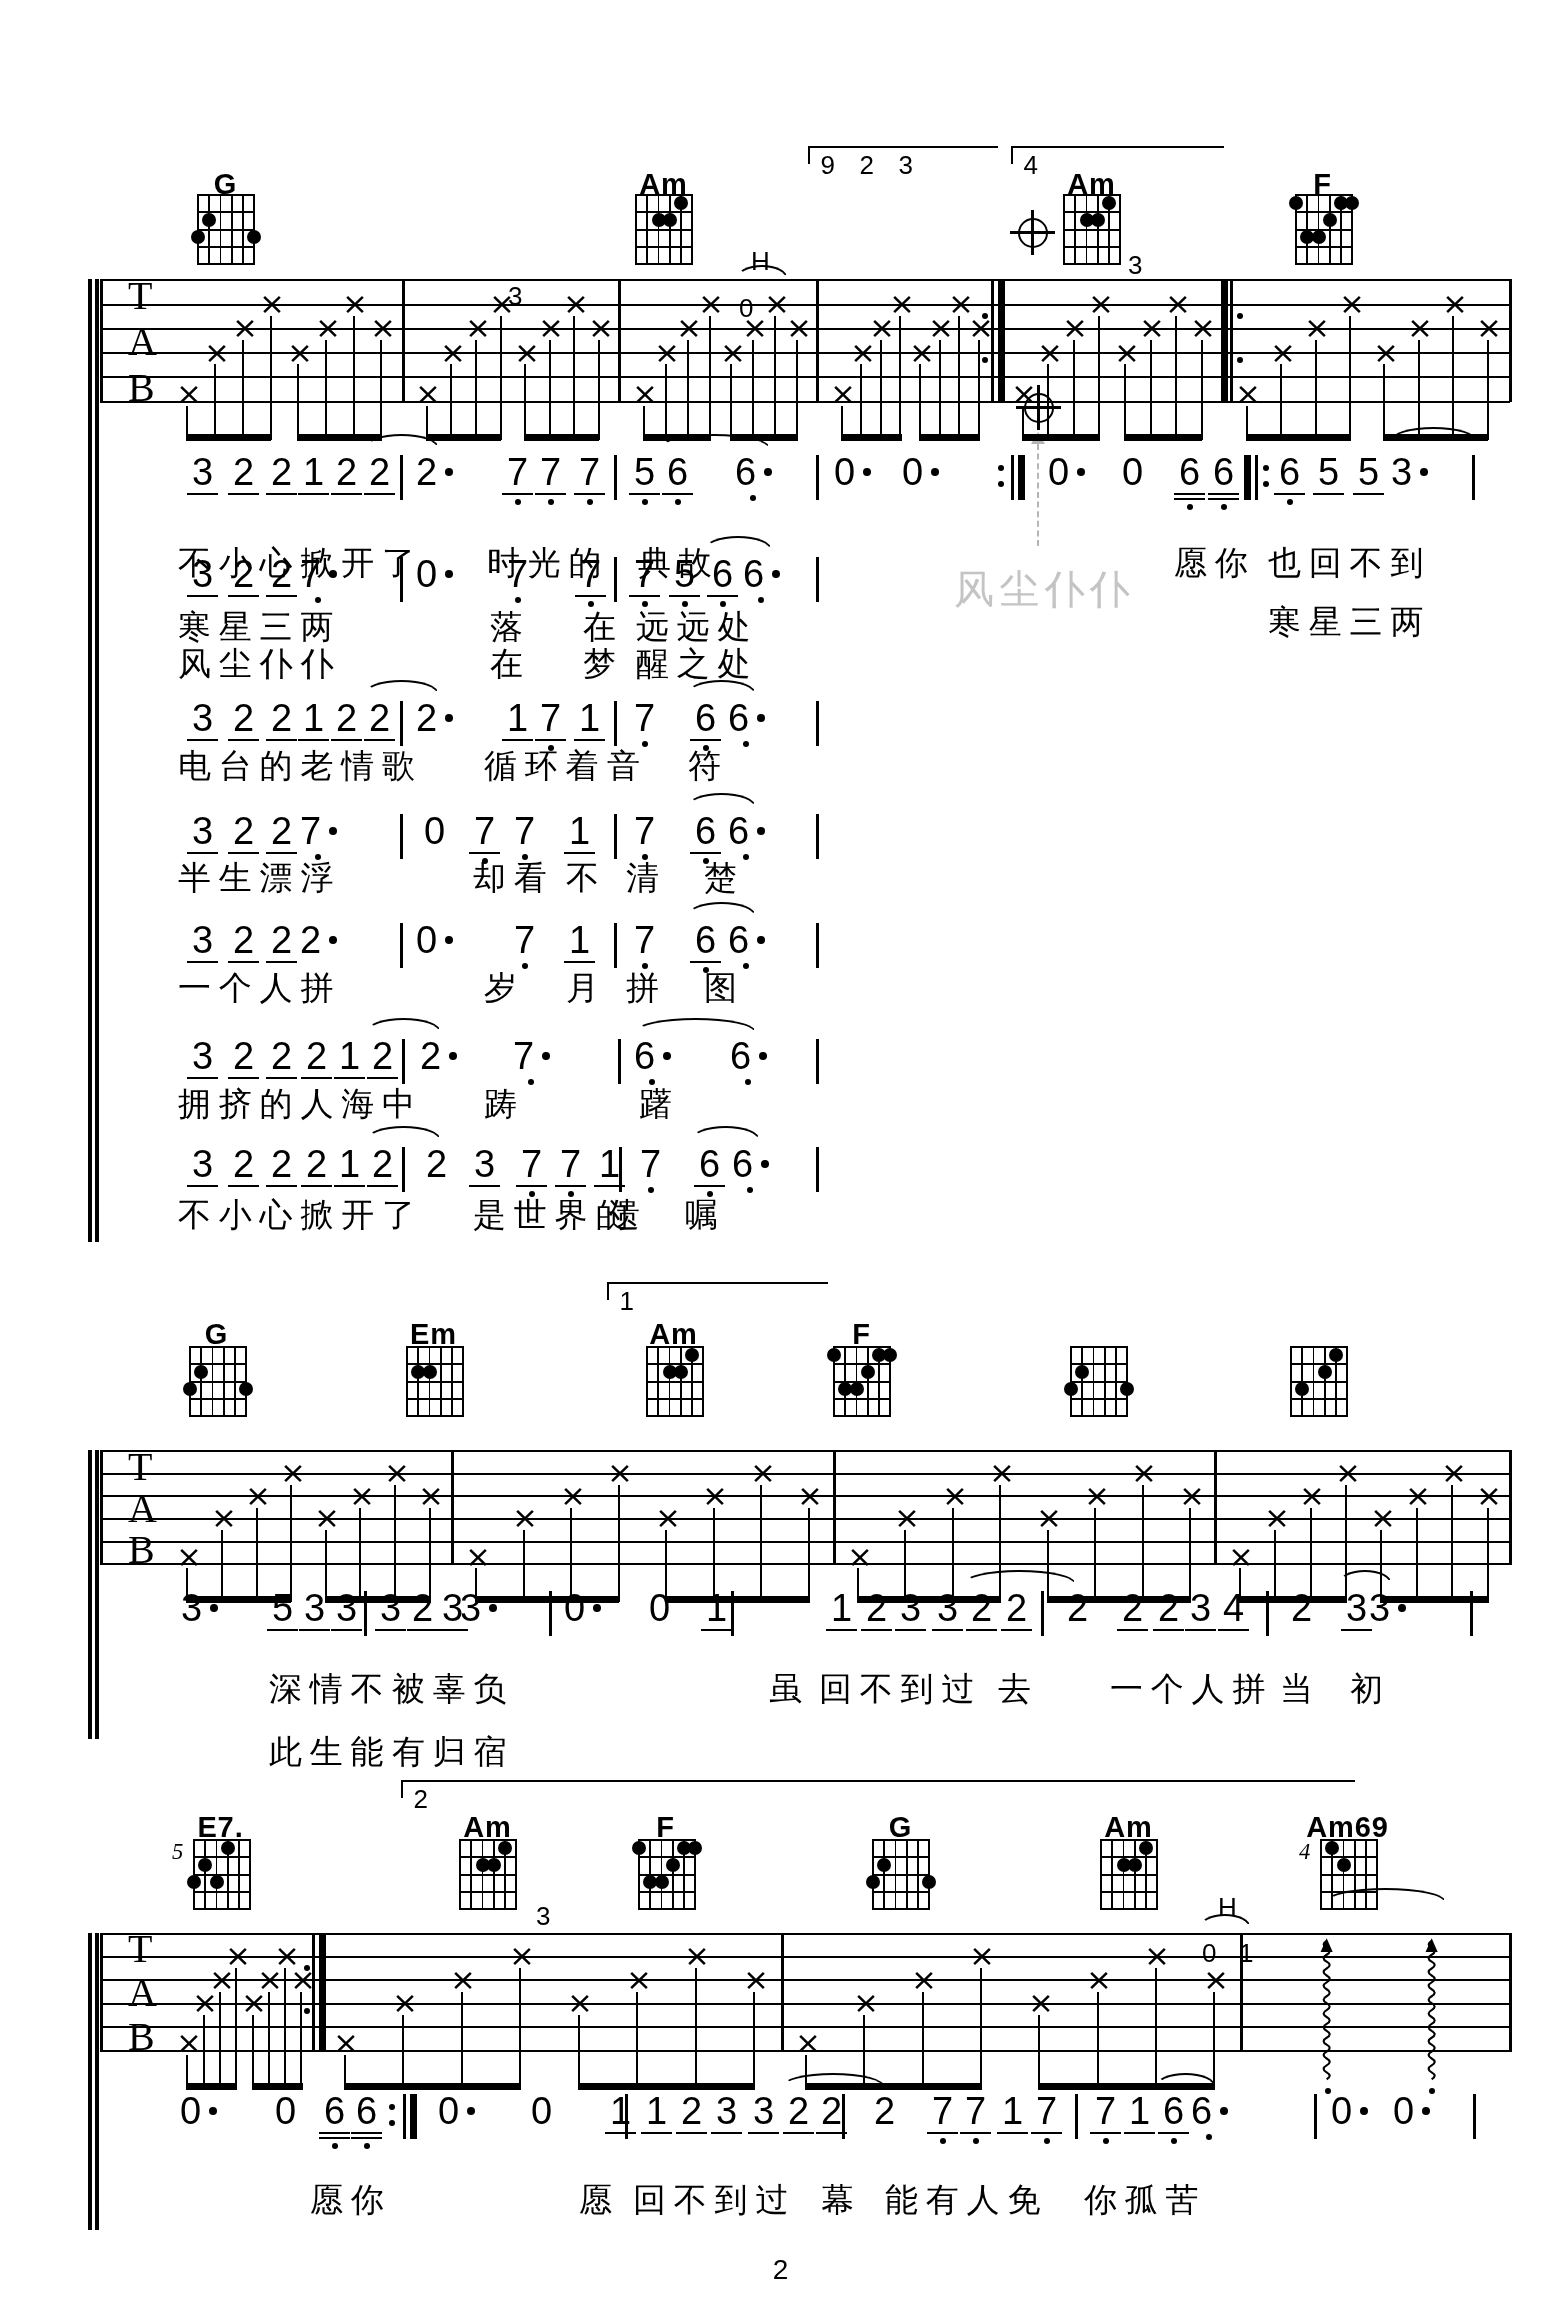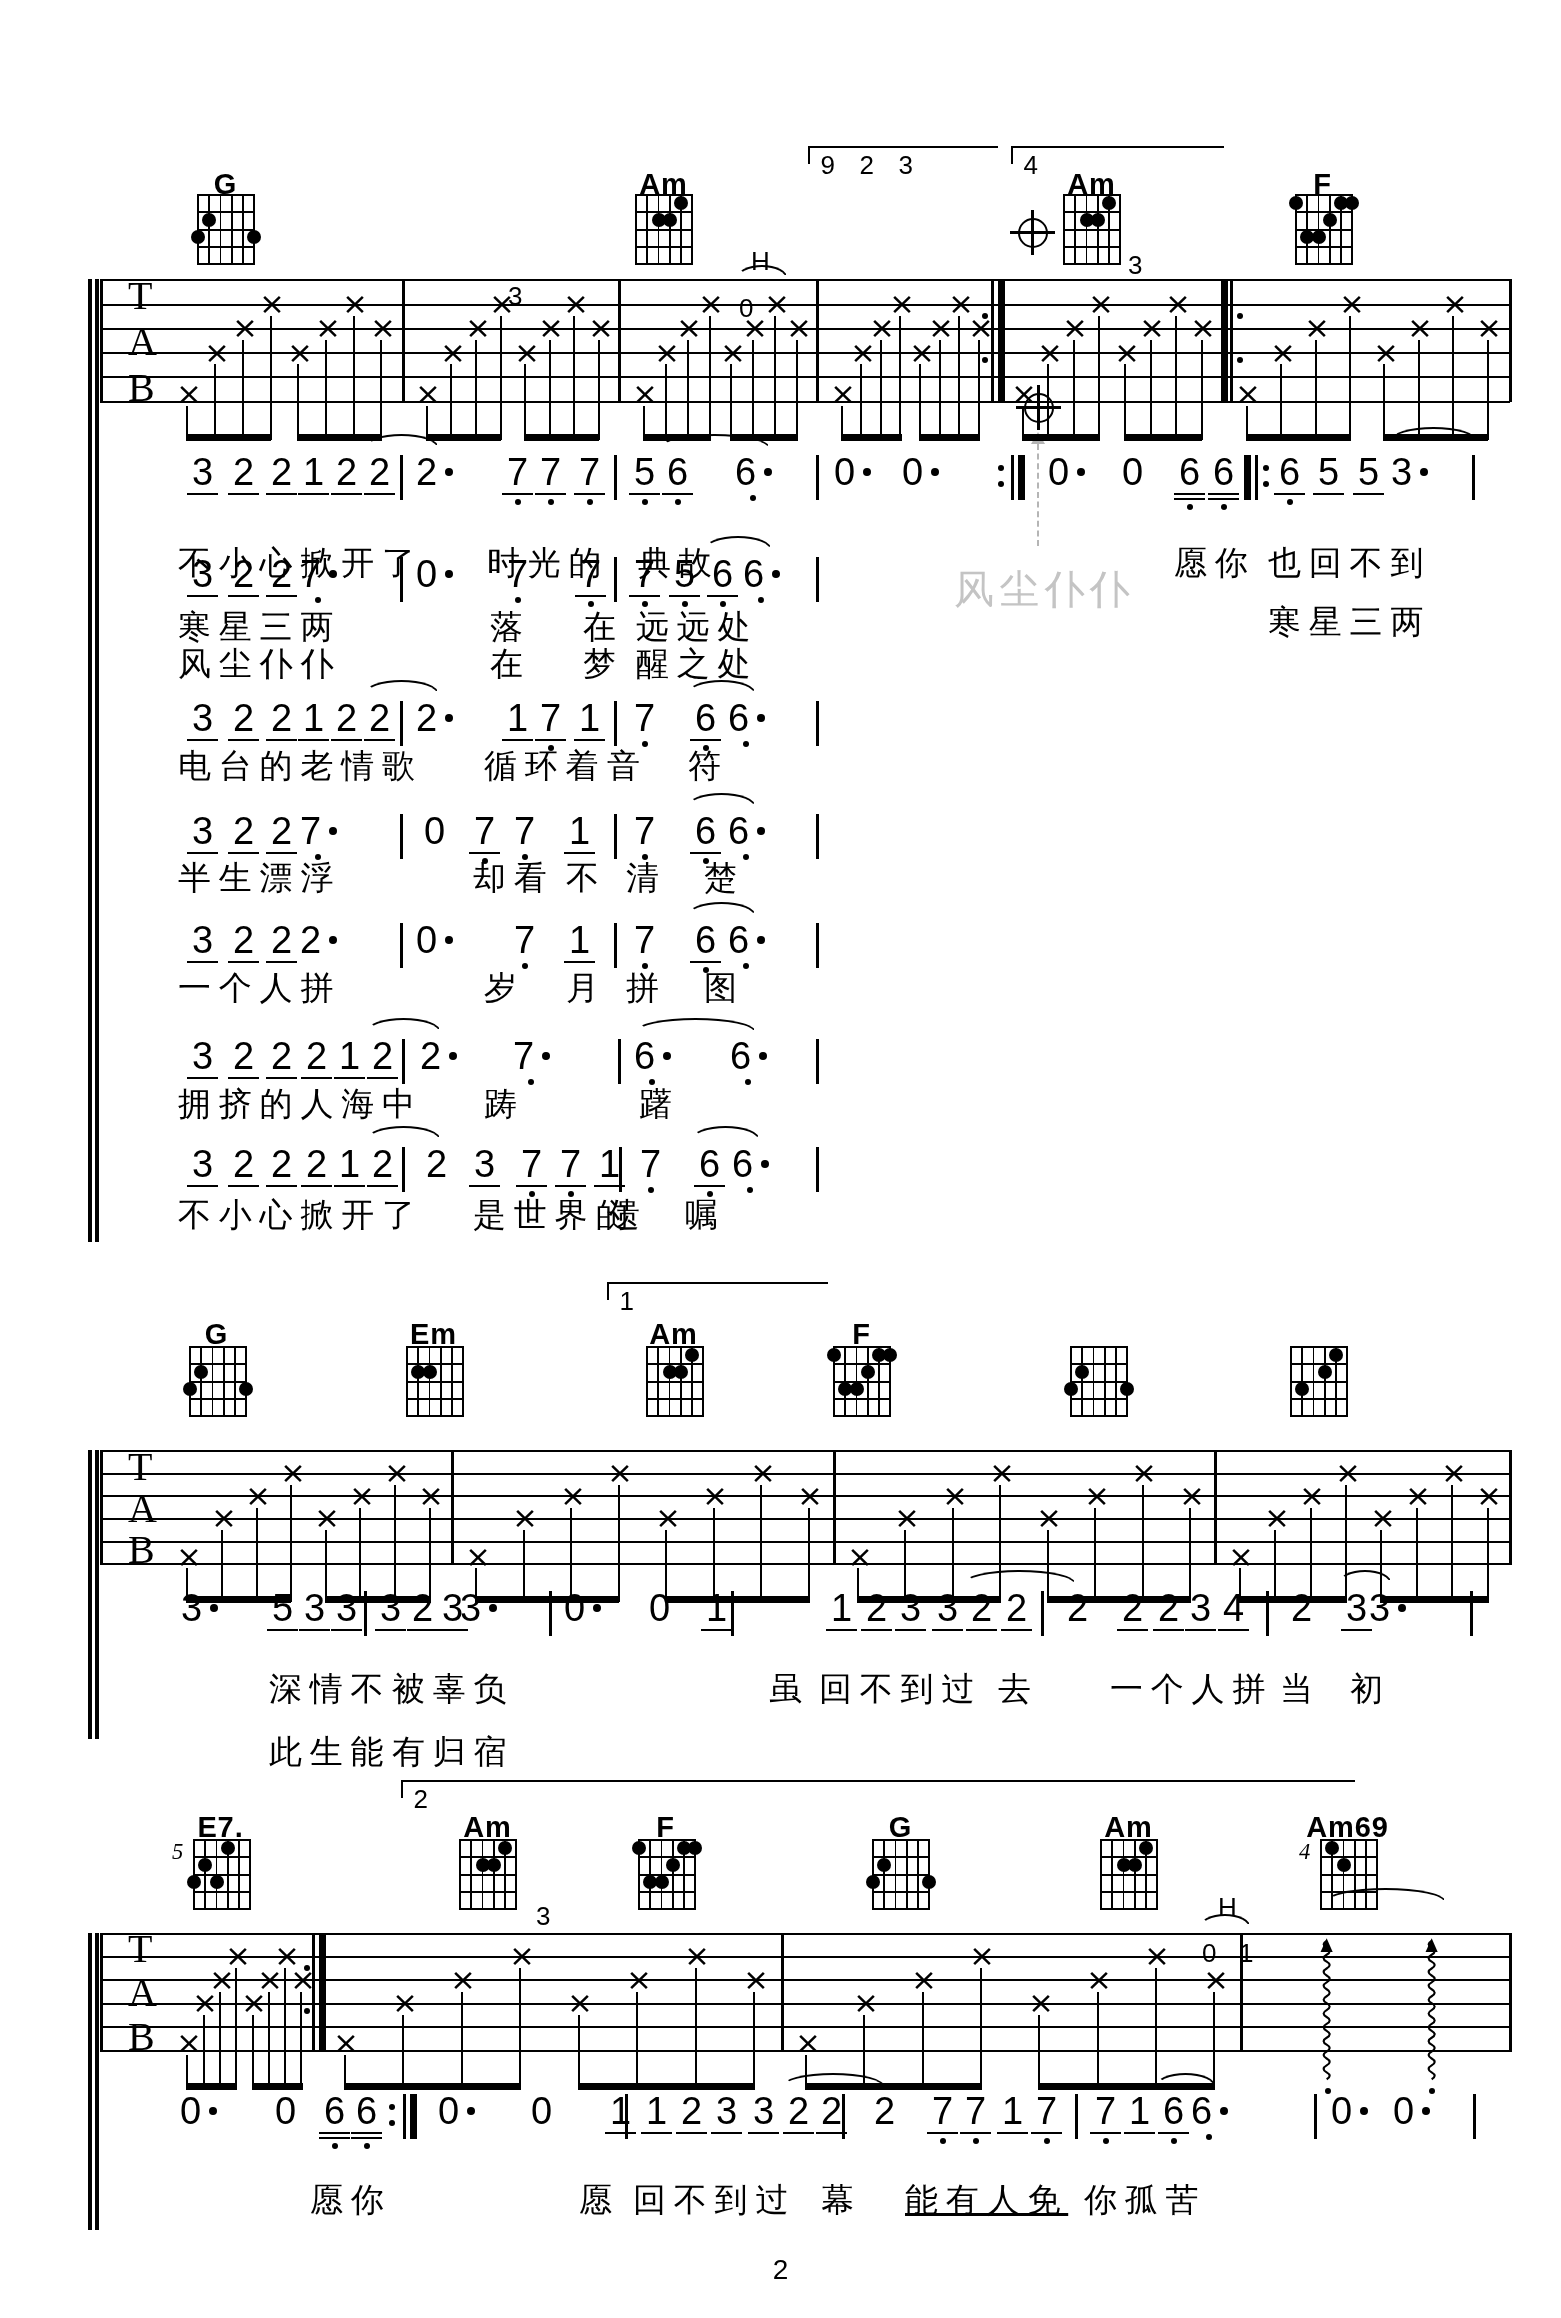--- a/index.html
+++ b/index.html
@@ -1651,16 +1651,16 @@
         <span class="aug"></span>
       </div>
     </div>
     <div class="jbar" style="position: absolute; left: 1473px; top: 2094px;"></div>
     <div class="tie" style="position: absolute; left: 781px; top: 2073px; width: 104px;"></div>
     <div class="tie" style="position: absolute; left: 1155px; top: 2073px; width: 61px;"></div>
     <div class="lyric" style="position: absolute; left: 310px; top: 2182px;">愿你</div>
     <div class="lyric" style="position: absolute; left: 579px; top: 2182px;">愿</div>
     <div class="lyric" style="position: absolute; left: 633px; top: 2182px;">回不到过</div>
     <div class="lyric" style="position: absolute; left: 821px; top: 2182px;">幕</div>
-    <div class="lyric" style="position: absolute; left: 905px; top: 2182px; text-decoration: underline;">能有人免</div>
+    <div class="lyric" style="position: absolute; left: 885px; top: 2182px;">能有人免</div>
     <div class="lyric" style="position: absolute; left: 1084px; top: 2182px;">你孤苦</div>
   </div>
 
 
 </body></html>

